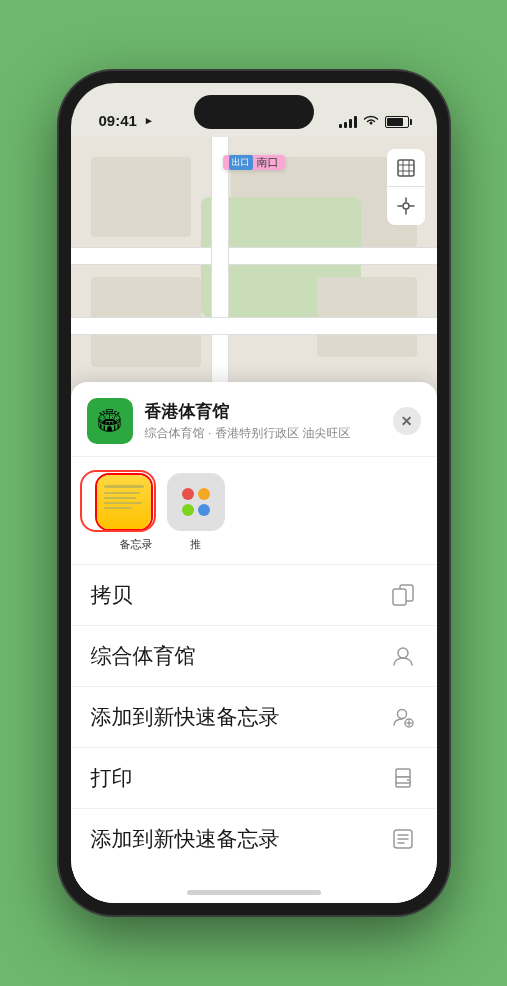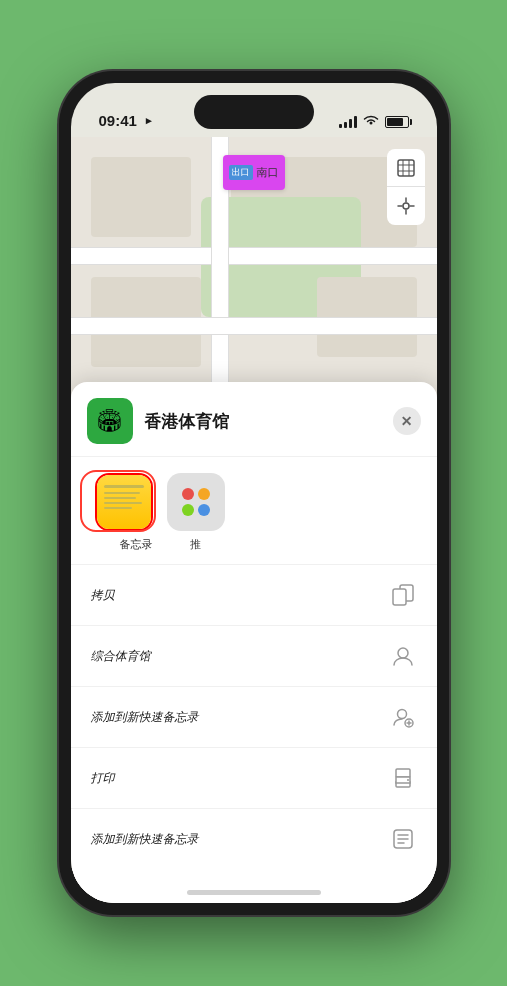--- a/index.html
+++ b/index.html
@@ -189,23 +189,23 @@
     .map-control-btn:last-child {
       border-radius: 0 0 8px 8px;
     }
 
     
     .map-label {
       position: absolute;
       top: 18px;
       left: 50%;
       transform: translateX(-50%);
-      background: #d946ef;
+      background: #f9a8d4;
       border-radius: 4px;
-      padding: 10px 6px;
+      padding: 0 6px;
       font-size: 11px;
       color: #333;
       display: flex;
       align-items: center;
       gap: 4px;
       box-shadow: 0 1px 4px rgba(0,0,0,0.15);
     }
 
     .map-label-badge {
       background: #4a90d9;
@@ -408,23 +408,22 @@
       padding: 16px 20px;
       border-bottom: 1px solid #f0f0f0;
       cursor: pointer;
     }
 
     .action-row:last-child {
       border-bottom: none;
     }
 
     .action-label {
-      font-size: 12px;
+      font-size: 21px;
       color: #1a1a1a;
-      font-style: italic;
     }
 
     .action-icon {
       width: 28px;
       height: 28px;
       display: flex;
       align-items: center;
       justify-content: center;
       color: #888;
       font-size: 18px;
@@ -525,20 +524,21 @@
         </div>
       </div>
     </div>
 
     <div class="bottom-sheet">
 
       <div class="sheet-header">
         <div class="venue-icon">🏟</div>
         <div class="venue-info">
           <div class="venue-name">香港体育馆</div>
+          <div class="venue-subtitle">综合体育馆 · 香港特别行政区 油尖旺区</div>
         </div>
         <div class="close-btn">
           <span>✕</span>
         </div>
       </div>
 
       <div class="share-apps-row">
         <div class="apps-scroll">
 
 

